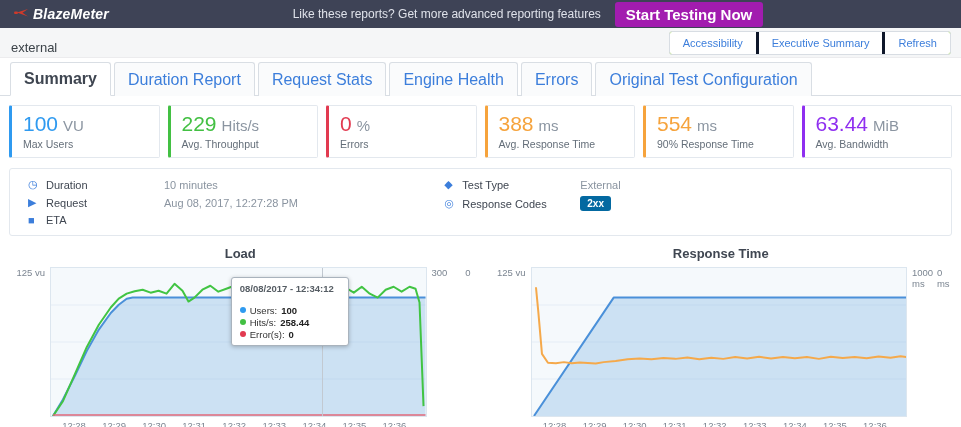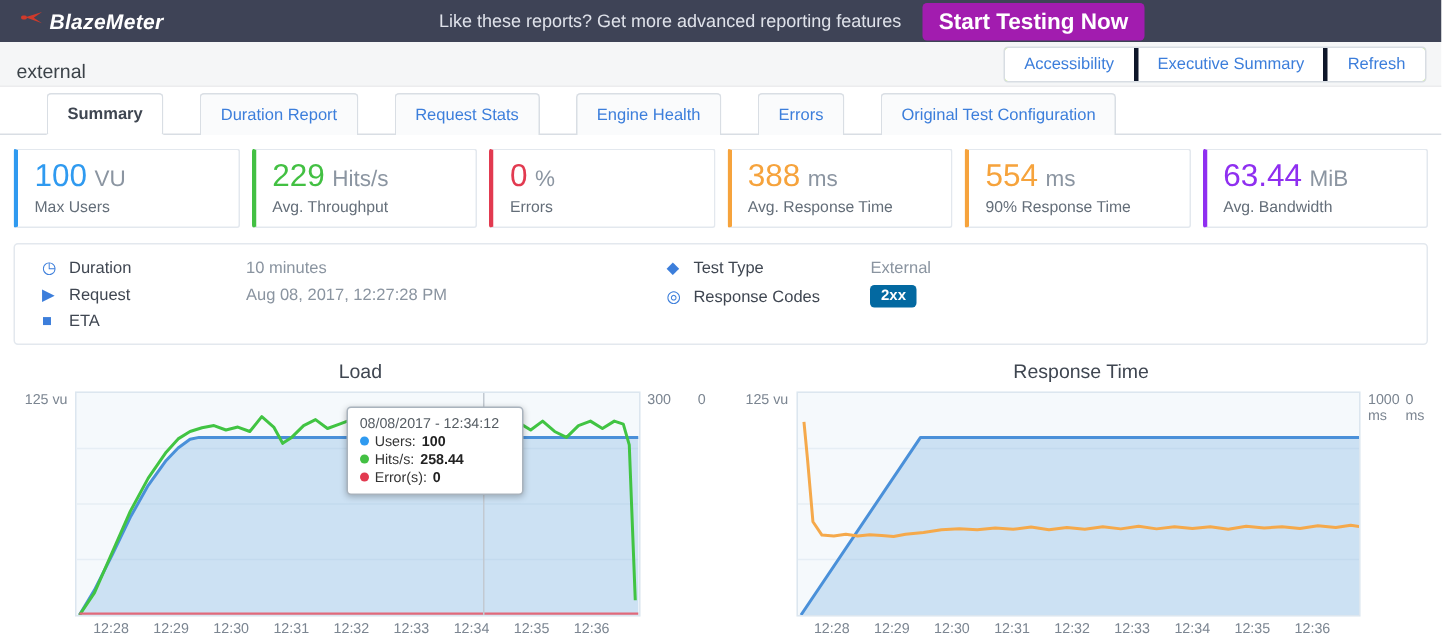--- a/index.html
+++ b/index.html
@@ -20,22 +20,22 @@
   .page-title { position: absolute; left: 11px; bottom: 2px; font-size: 13px; color: #3b4248; }
   .action-group { position: absolute; right: 10px; top: 3px; display: flex; border: 1px solid #d8dde3;
     border-radius: 3px; background: #84cc16; overflow: hidden; }
   .action-btn { background: #fff; border: none; border-left: 3px solid #0f172a; color: #3c7edb;
     font-size: 11px; padding: 5px 13px; cursor: pointer; font-family: inherit; }
   .action-btn:first-child { border-left: none; }
 
   
   .tabs { display: flex; padding: 4px 10px 0 10px; border-bottom: 1px solid #d9dee4; background:#fff; }
   .tab { border: 1px solid #d9dee4; border-bottom: none; border-radius: 3px 3px 0 0; background: #fafbfc;
-    color: #3c7edb; font-size: 11px; padding: 7px 13px; margin-right: 3px; margin-bottom: -1px;
-    cursor: pointer; font-family: inherit; white-space: nowrap; margin-left: 21px; }
+    color: #3c7edb; font-size: 16px; padding: 7px 13px; margin-right: 3px; margin-bottom: -1px;
+    cursor: pointer; font-family: inherit; white-space: nowrap; }
   .tab.active { background: #fff; color: #3f4651; border-bottom: 1px solid #fff; font-weight: bold; }
 
   
   .kpis { display: flex; gap: 8px; margin: 9px 9px 0 9px; }
   .kpi { flex: 1; border: 1px solid #e3e8ee; border-left: 3px solid #888; border-radius: 2px;
     background: #fff; padding: 6px 11px 7px 11px; }
   .kpi-top { display: flex; align-items: baseline; gap: 5px; }
   .kpi-value { font-size: 21px; font-weight: 500; }
   .kpi-unit { font-size: 15px; color: #8b95a1; }
   .kpi-label { font-size: 10.5px; color: #646e79; margin-top: 2px; }
@@ -48,37 +48,37 @@
   .info-col.right { width: 54%; }
   .info-row { display: flex; align-items: center; font-size: 11px; }
   .info-icon { color: #3c7edb; width: 18px; font-size: 11px; }
   .info-label { color: #3f4651; width: 118px; }
   .info-value { color: #8a94a0; }
   .badge { color: #fff; font-size: 10px; font-weight: bold; padding: 2px 7px; border-radius: 3px; }
 
   
   .charts { display: flex; margin-top: 10px; }
   .chart { width: 50%; padding: 0 10px; }
-  .chart-title { text-align: center; font-size: 13px; font-weight: 400; color: #3f4651; margin-bottom: 6px; }
+  .chart-title { text-align: center; font-size: 13px; font-weight: 700; color: #3f4651; margin-bottom: 6px; }
   .chart-body { display: flex; }
   .axis-left { width: 40px; font-size: 9.5px; color: #7b8591; text-align: right; padding-right: 5px; }
   .axis-right { width: 44px; font-size: 9.5px; color: #7b8591; padding-left: 5px;
     display: flex; flex-direction: row; justify-content: space-between; }
   .plot-wrap { flex: 1; position: relative; height: 150px; background: #f5f9fc;
     border: 1px solid #dce6ef; }
   .plot-svg { position: absolute; inset: 0; width: 100%; height: 100%; display: block; }
   .crosshair { position: absolute; top: 0; bottom: 0; width: 1px; background: #c2c9d1; }
   .x-axis { position: relative; height: 14px; margin: 3px 44px 0 40px; font-size: 9.5px; color: #7b8591; }
   .x-tick { position: absolute; top: 0; transform: translateX(-50%); }
 
   
   .chart-tooltip { position: absolute; left: 48%; top: 6%; min-width: 118px; background: #fff;
     border: 1px solid #a9b3bd; border-radius: 3px; box-shadow: 0 1px 4px rgba(0,0,0,.25);
     padding: 5px 8px; font-size: 9.5px; z-index: 5; }
-  .tt-title { font-weight: normal; color: #555c63; margin-bottom: 1px; }
+  .tt-title { font-weight: bold; color: #555c63; margin-bottom: 11px; }
   .tt-row { display: flex; align-items: center; gap: 4px; margin-top: 1px; color: #333; }
   .tt-bullet { width: 6px; height: 6px; border-radius: 50%; display: inline-block; }
   .tt-val { font-weight: bold; color: #222; }
 </style>
 </head>
 <body>
 
 <div class="navbar">
   <div class="brand">
     <span>

